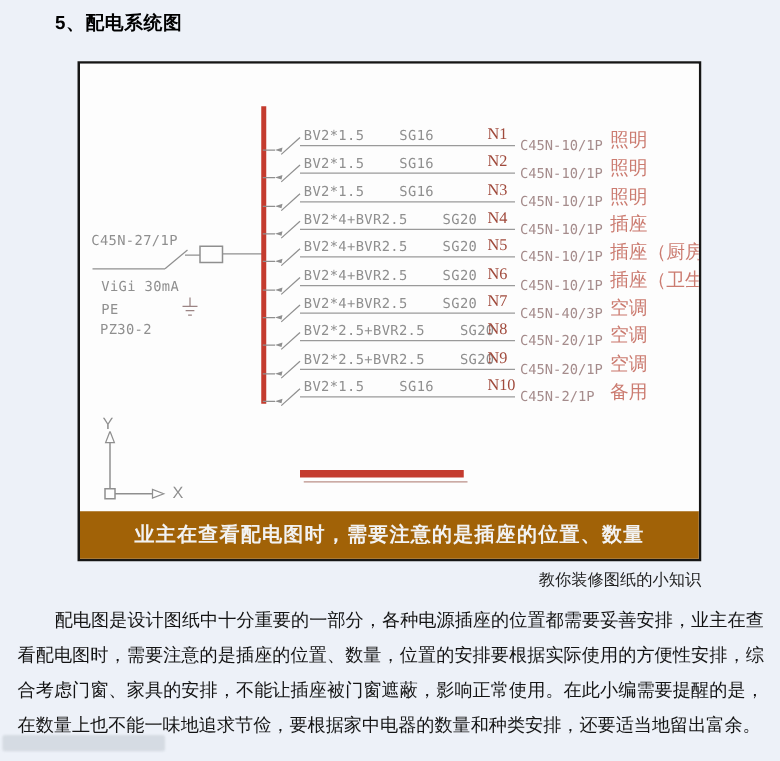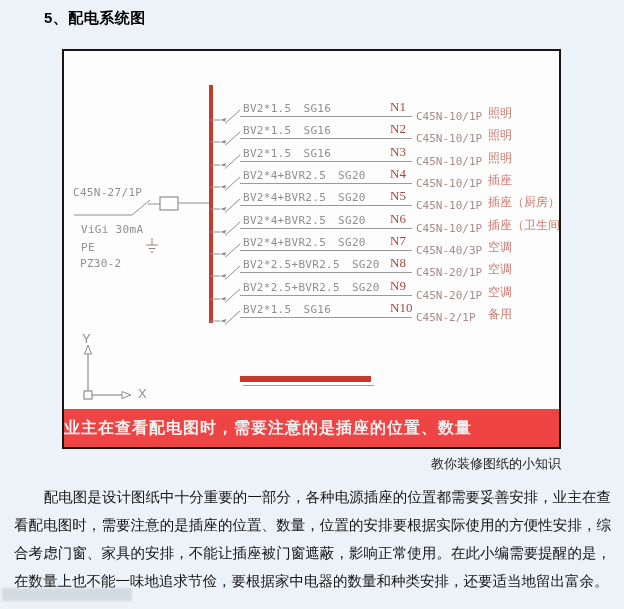--- a/index.html
+++ b/index.html
@@ -1,30 +1,30 @@
 <!DOCTYPE html>
 <html><head>
 <meta charset="utf-8">
 <style>
   *{margin:0;padding:0;box-sizing:border-box}
   html,body{width:624px;height:609px}
   body{position:relative;background:#edf1f8;overflow:hidden;font-family:"Liberation Sans",sans-serif}
   .heading{position:absolute;left:44px;top:9px;font-size:15px;font-weight:bold;color:#000;letter-spacing:.5px}
   .figure{position:absolute;left:62px;top:49px;width:499px;height:400px;background:#fff;border:2px solid #161616}
   .canvas{position:absolute;left:0;right:0;top:0;bottom:38px;background:#fdfdfd;overflow:hidden}
-  .overlay-bar{position:absolute;left:0;right:0;bottom:0;height:38px;background:#ef4444;display:flex;align-items:center;justify-content:flex-start}
+  .overlay-bar{position:absolute;left:0;right:0;bottom:0;height:38px;background:#a16207;display:flex;align-items:center;justify-content:center}
   .overlay-bar span{color:#f2f2f2;font-size:16px;font-weight:bold;letter-spacing:1px;white-space:nowrap}
   .busbar{position:absolute;left:145px;top:34px;width:4px;height:238px;background:#c43b2e}
   .circuit-row{position:absolute;left:145px;width:350px;height:22px}
   .circuit-row .line{position:absolute;left:31px;bottom:0;width:172px;height:1px;background:#9a9a9a}
   .circuit-row .sw{position:absolute;left:1px;bottom:-8px}
-  .circuit-row .specs{position:absolute;left:34px;bottom:2px;display:flex;gap:12px;font:11px "DejaVu Sans Mono",monospace;color:#8f8f8f;letter-spacing:.3px;white-space:nowrap}
+  .circuit-row .specs{position:absolute;left:34px;bottom:2px;display:flex;gap:28px;font:11px "DejaVu Sans Mono",monospace;color:#8f8f8f;letter-spacing:.3px;white-space:nowrap}
   .circuit-row .cnum{position:absolute;left:181px;bottom:2px;font:13px "Liberation Serif",serif;color:#a04a3c}
   .circuit-row .model{position:absolute;left:207px;bottom:-6px;font:11px "DejaVu Sans Mono",monospace;color:#a58c8c;white-space:nowrap}
-  .circuit-row .load{position:absolute;left:279px;bottom:-5px;font-size:12px;color:#cb7b70;white-space:nowrap}
+  .circuit-row .load{position:absolute;left:279px;bottom:-5px;font-size:15px;color:#cb7b70;white-space:nowrap}
   .lbl{position:absolute;font:11px "DejaVu Sans Mono",monospace;color:#8f8f8f;letter-spacing:.3px;white-space:nowrap}
   .main-breaker{left:9px;top:135px}
   .vigi{left:17px;top:172px}
   .pe{left:17px;top:190px}
   .pz30{left:16px;top:206px}
   .main-feed{position:absolute;left:8px;top:140px}
   .earth{position:absolute;left:80px;top:186px}
   .dtitle{position:absolute;left:176px;top:290px;font-family:"Liberation Serif",serif;font-size:25px;color:#c43b2e;letter-spacing:1px;white-space:nowrap}
   .dtitle-bar{position:absolute;left:176px;top:325px;width:131px;height:6px;background:#c43b2e}
   .dtitle-line{position:absolute;left:179px;top:334px;width:131px;height:1px;background:#bb9088}

